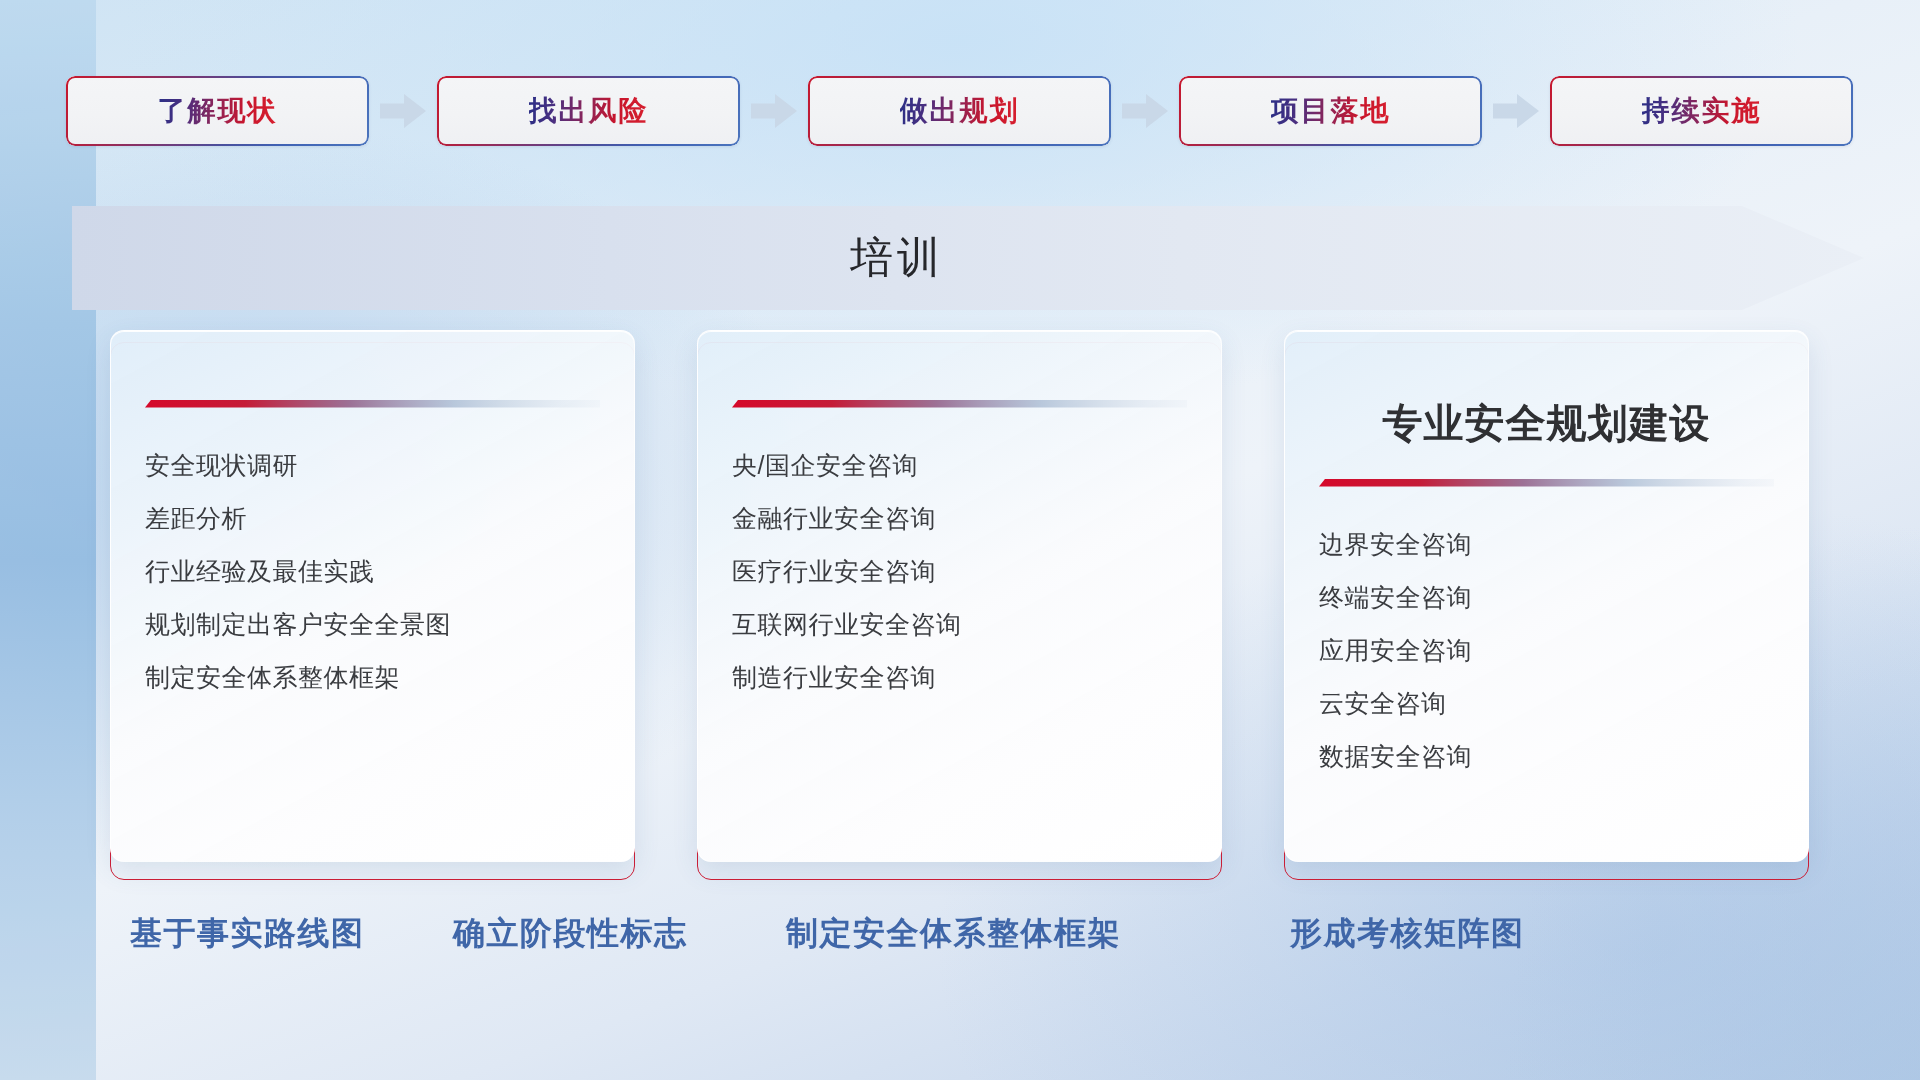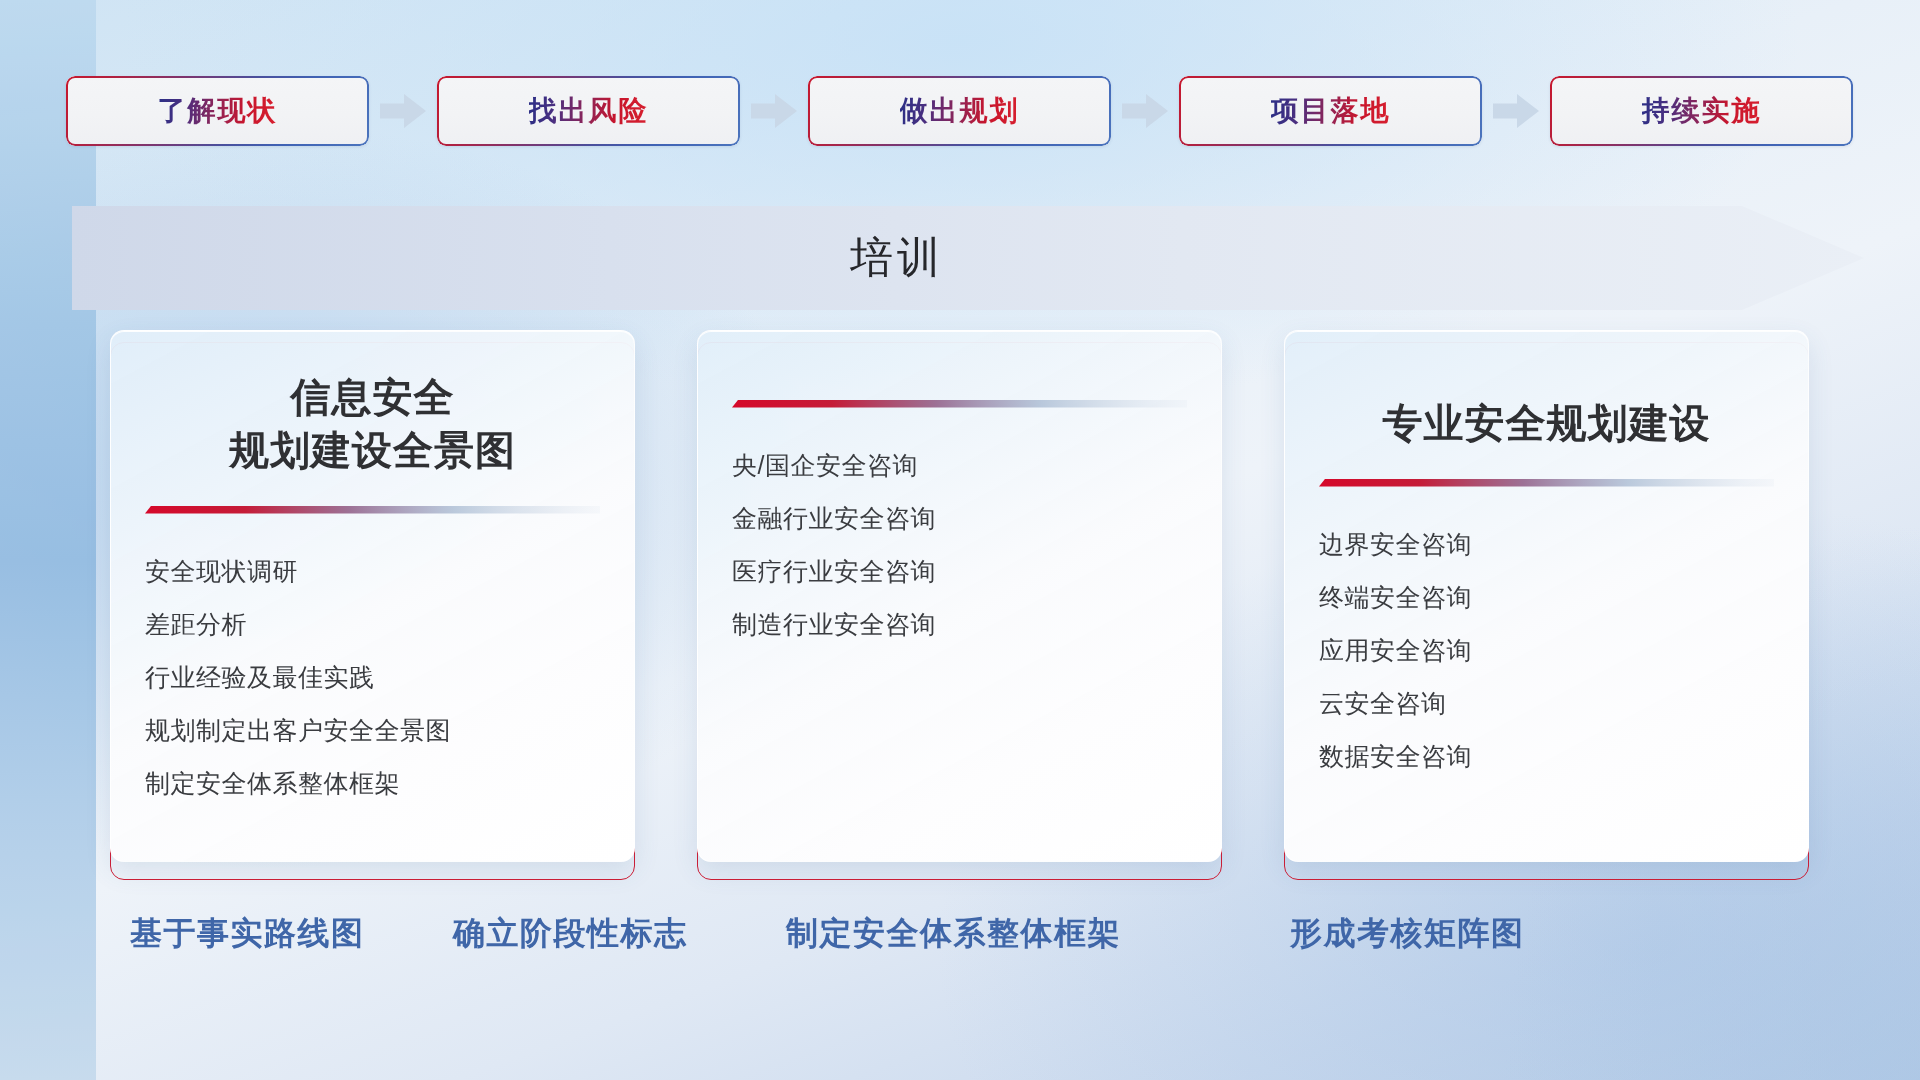--- a/index.html
+++ b/index.html
@@ -281,22 +281,20 @@
       <path d="M0 0 H1670 V0 L1792 52 L1670 104 H0 Z" fill="url(#bannerGrad)"></path>
     </svg>
     <div class="banner-text">培训</div>
   </div>
 
   <div class="cards">
 
     <div class="card-wrap">
       <div class="card-plate"></div>
       <div class="card">
-        <div class="card-title">信息安全
-规划建设全景图</div>
         <div class="card-rule">
           <svg viewBox="0 0 460 14" preserveAspectRatio="none" aria-hidden="true">
             <defs>
               <linearGradient id="rule0" x1="0" y1="0" x2="1" y2="0">
                 <stop offset="0%" stop-color="#d5082a" stop-opacity="1"></stop>
                 <stop offset="22%" stop-color="#c51c38" stop-opacity="1"></stop>
                 <stop offset="45%" stop-color="#8e5a84" stop-opacity=".85"></stop>
                 <stop offset="68%" stop-color="#93a9c6" stop-opacity=".6"></stop>
                 <stop offset="100%" stop-color="#cdd8e6" stop-opacity=".12"></stop>
               </linearGradient>
@@ -328,20 +326,21 @@
                 <stop offset="100%" stop-color="#cdd8e6" stop-opacity=".12"></stop>
               </linearGradient>
             </defs>
             <path d="M6 3 H460 V10.5 H0 Z" fill="url(#rule1)"></path>
           </svg>
         </div>
         <ul class="card-list">
           <li>央/国企安全咨询</li>
           <li>金融行业安全咨询</li>
           <li>医疗行业安全咨询</li>
+          <li>互联网行业安全咨询</li>
           <li>制造行业安全咨询</li>
         </ul>
       </div>
     </div>
 
     <div class="card-wrap">
       <div class="card-plate"></div>
       <div class="card">
         <div class="card-title single">专业安全规划建设</div>
         <div class="card-rule">

